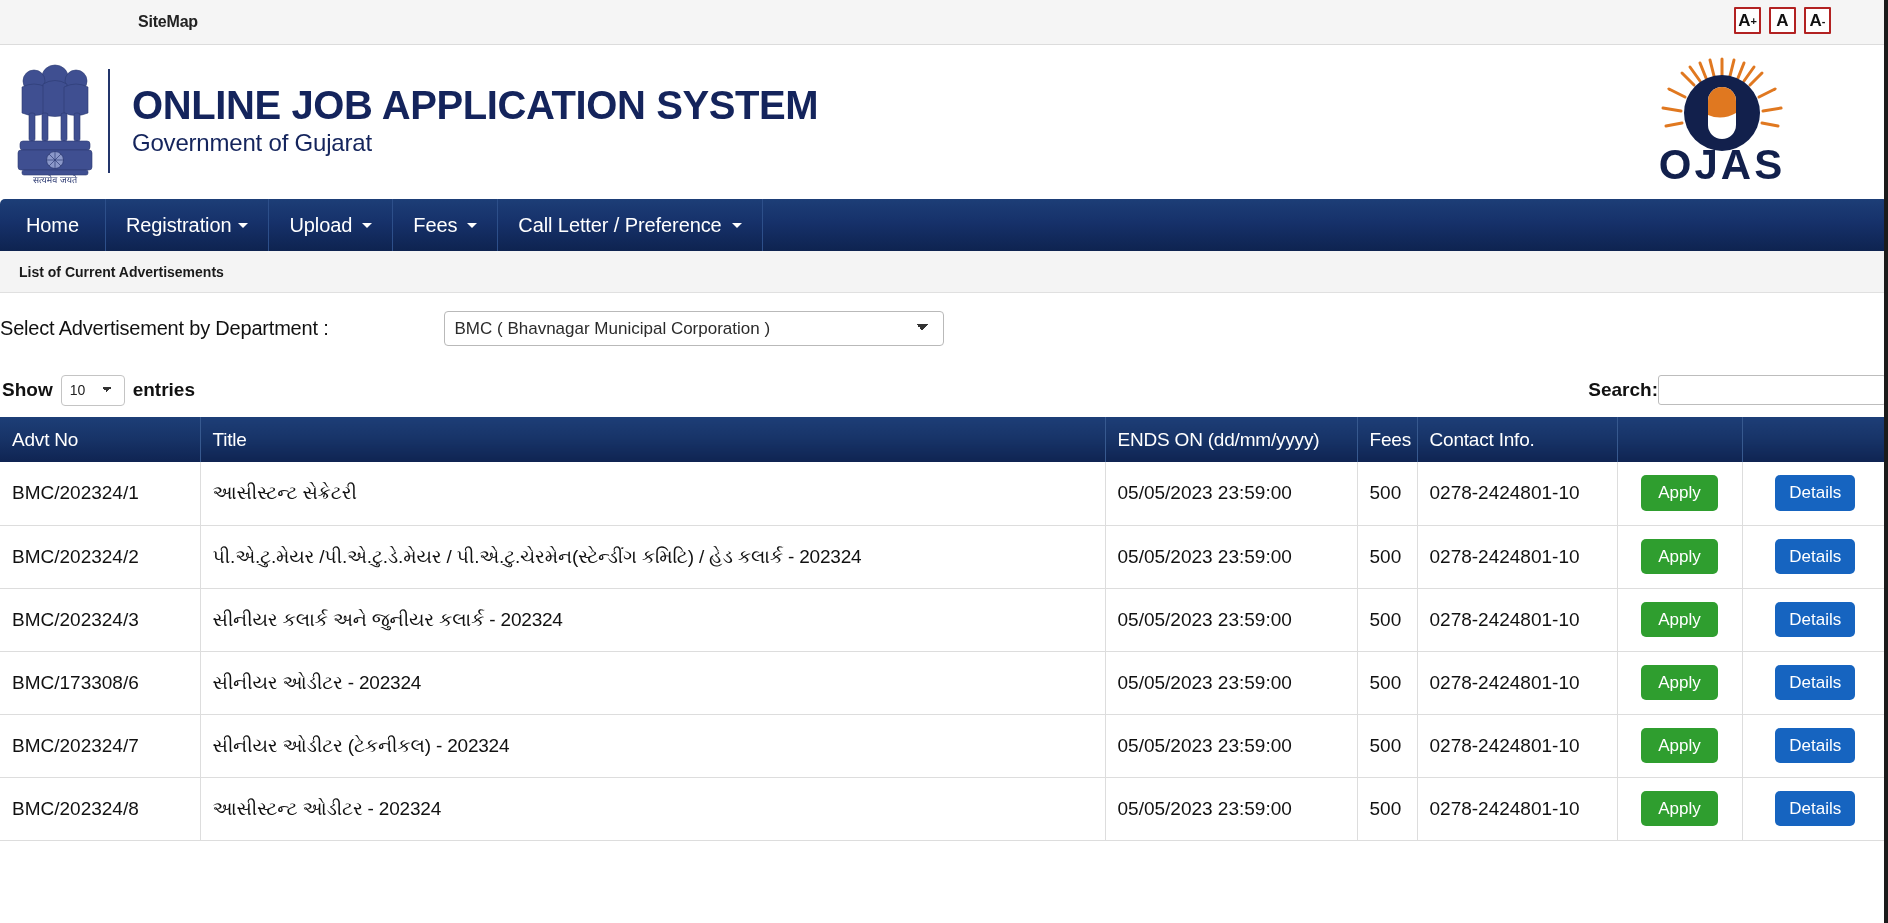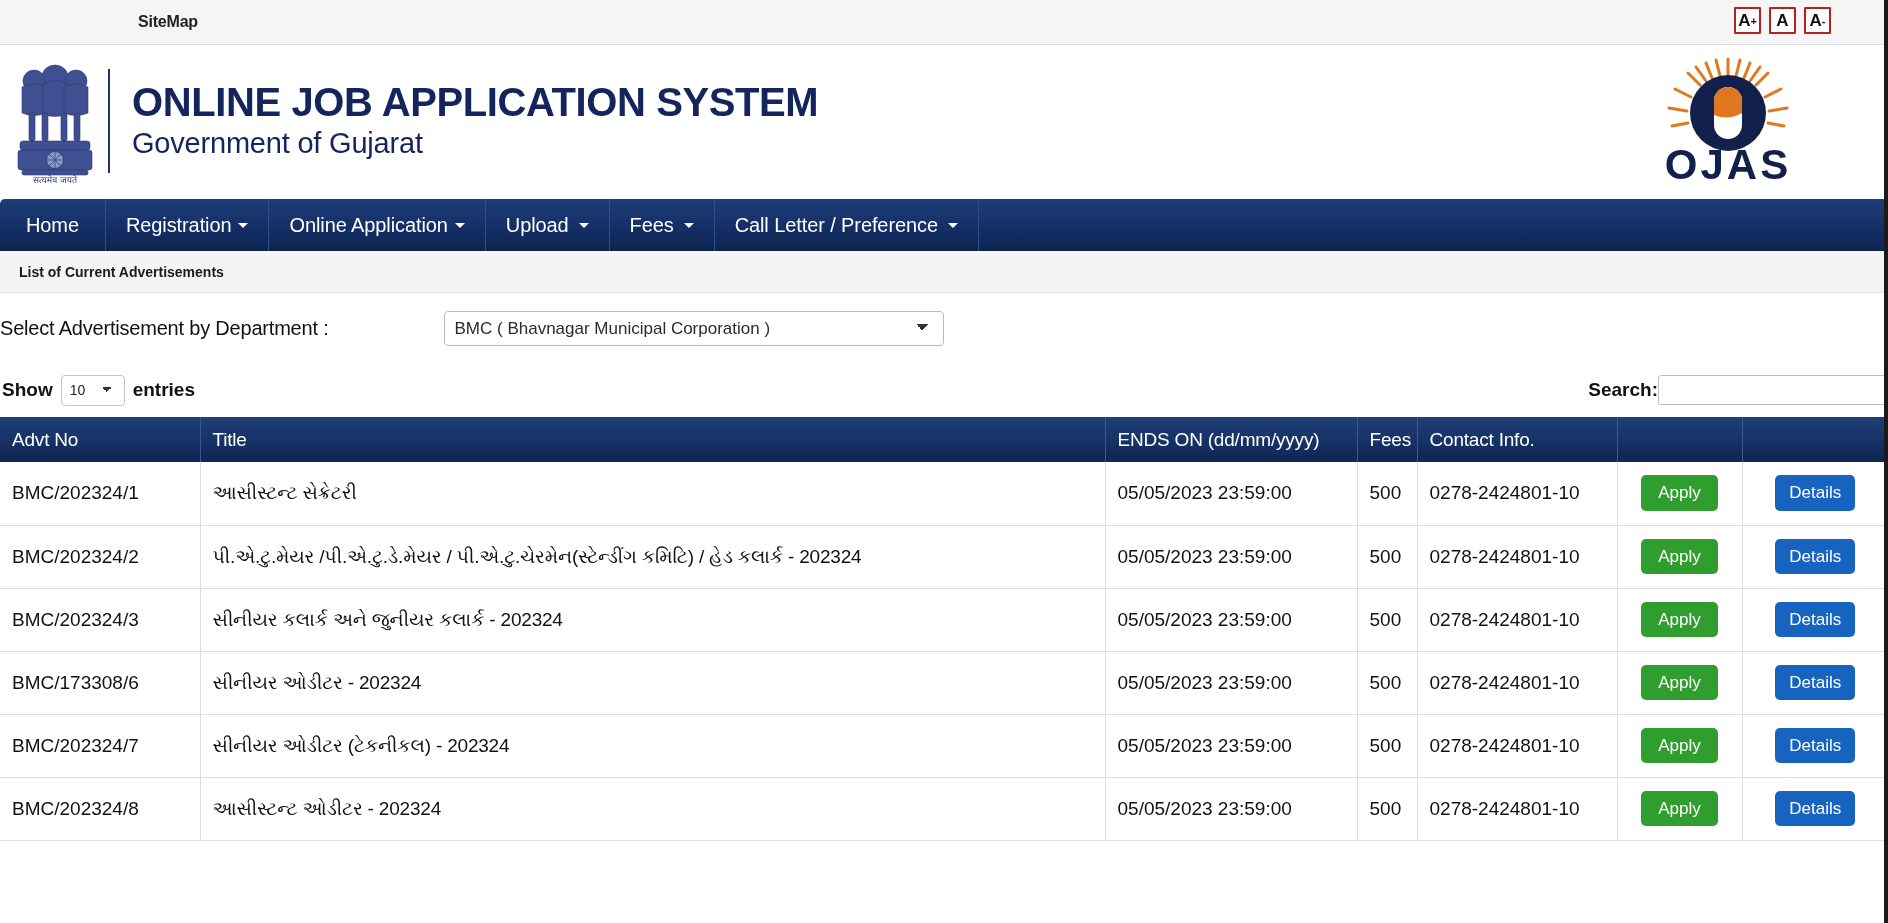--- a/index.html
+++ b/index.html
@@ -80,29 +80,29 @@
   .brand-text { display: flex; flex-direction: column; justify-content: center; }
   .brand-title {
     font-size: 40px;
     font-weight: bold;
     color: #14245c;
     letter-spacing: -0.4px;
     line-height: 1.05;
     white-space: nowrap;
   }
   .brand-sub {
-    font-size: 29px;
+    font-size: 24px;
     color: #14245c;
     line-height: 1.25;
     letter-spacing: -0.2px;
     margin-top: 2px;
   }
   .ojas-logo {
     position: absolute;
-    right: 60px;
+    right: 66px;
     top: 8px;
     width: 200px;
     height: 136px;
   }
 
   
   .navbar {
     height: 52px;
     background: linear-gradient(to bottom, #1d3e77 0%, #16316a 45%, #0e2350 100%);
     border-radius: 5px 5px 0 0;
@@ -372,24 +372,20 @@
 
 <nav class="navbar">
   <div class="nav-item">
     <span>Home</span>
   </div>
   <div class="nav-item">
     <span>Registration</span>
     <i class="caret"></i>
   </div>
   <div class="nav-item">
-    <span>Online Application</span>
-    <i class="caret"></i>
-  </div>
-  <div class="nav-item">
     <span>Upload</span>
     <i class="caret spaced"></i>
   </div>
   <div class="nav-item">
     <span>Fees</span>
     <i class="caret spaced"></i>
   </div>
   <div class="nav-item">
     <span>Call Letter / Preference</span>
     <i class="caret spaced"></i>

